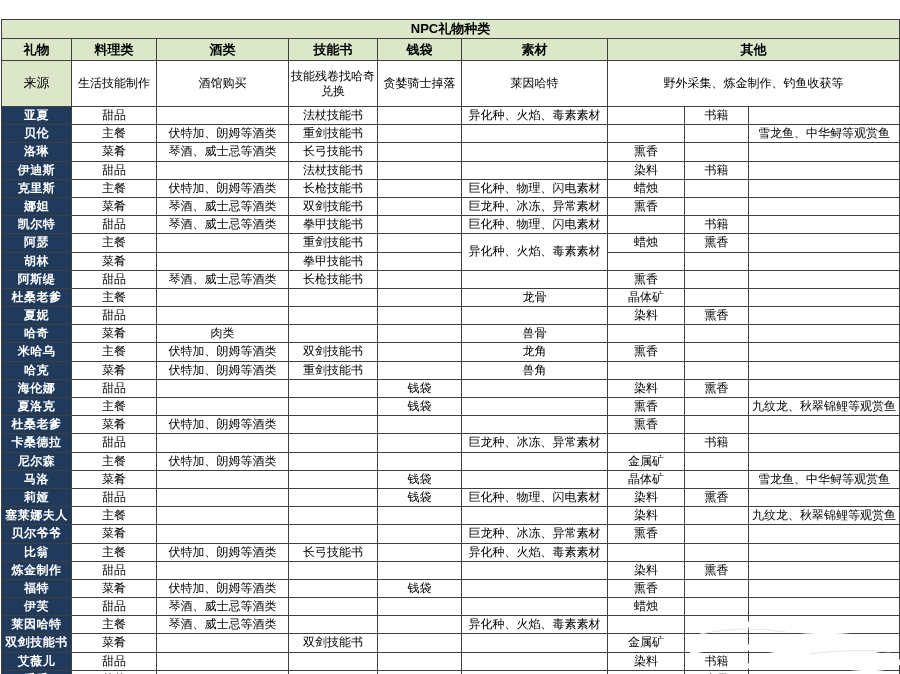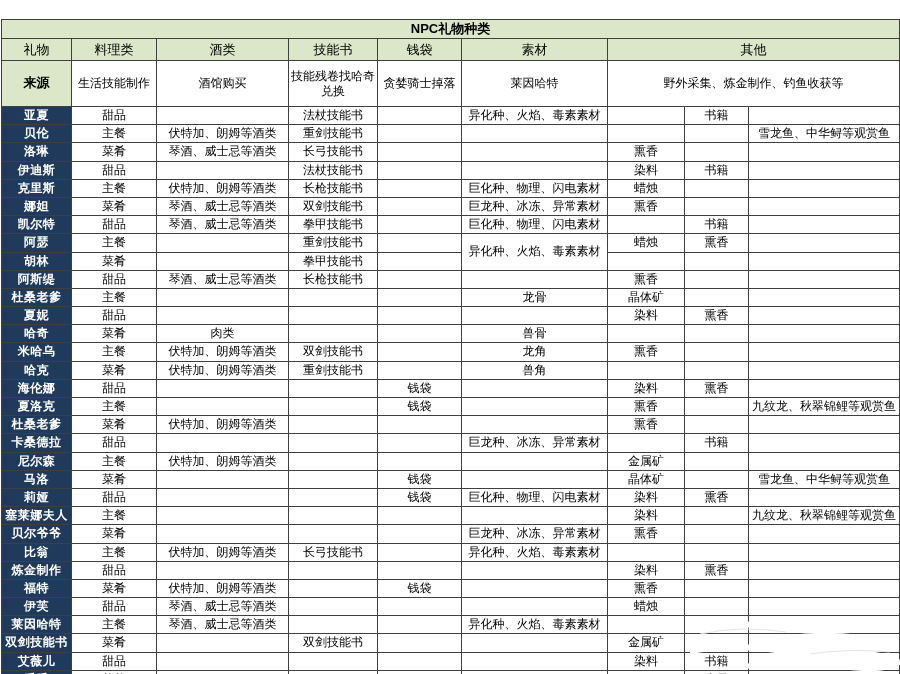--- a/index.html
+++ b/index.html
@@ -33,32 +33,32 @@
   }
   tr.title-row th{
     background:var(--green);
     font-size:13px;
     font-weight:bold;
     height:19px;
   }
   tr.header-row th{
     background:var(--green);
     font-size:13px;
-    font-weight:normal;
+    font-weight:bold;
     height:22px;
   }
   tr.source-row td{
     font-size:12px;
     height:46px;
     white-space:normal;
     line-height:1.25;
   }
   tr.source-row td.source-label{
     background:var(--green);
-    font-weight:bold;
+    font-weight:normal;
     font-size:13px;
   }
   tbody.npc-rows td{
     font-size:12px;
     white-space:nowrap;
     line-height:1.1;
   }
   tbody.npc-rows td.name-cell{
     background:var(--navy);
     color:var(--nametext);

